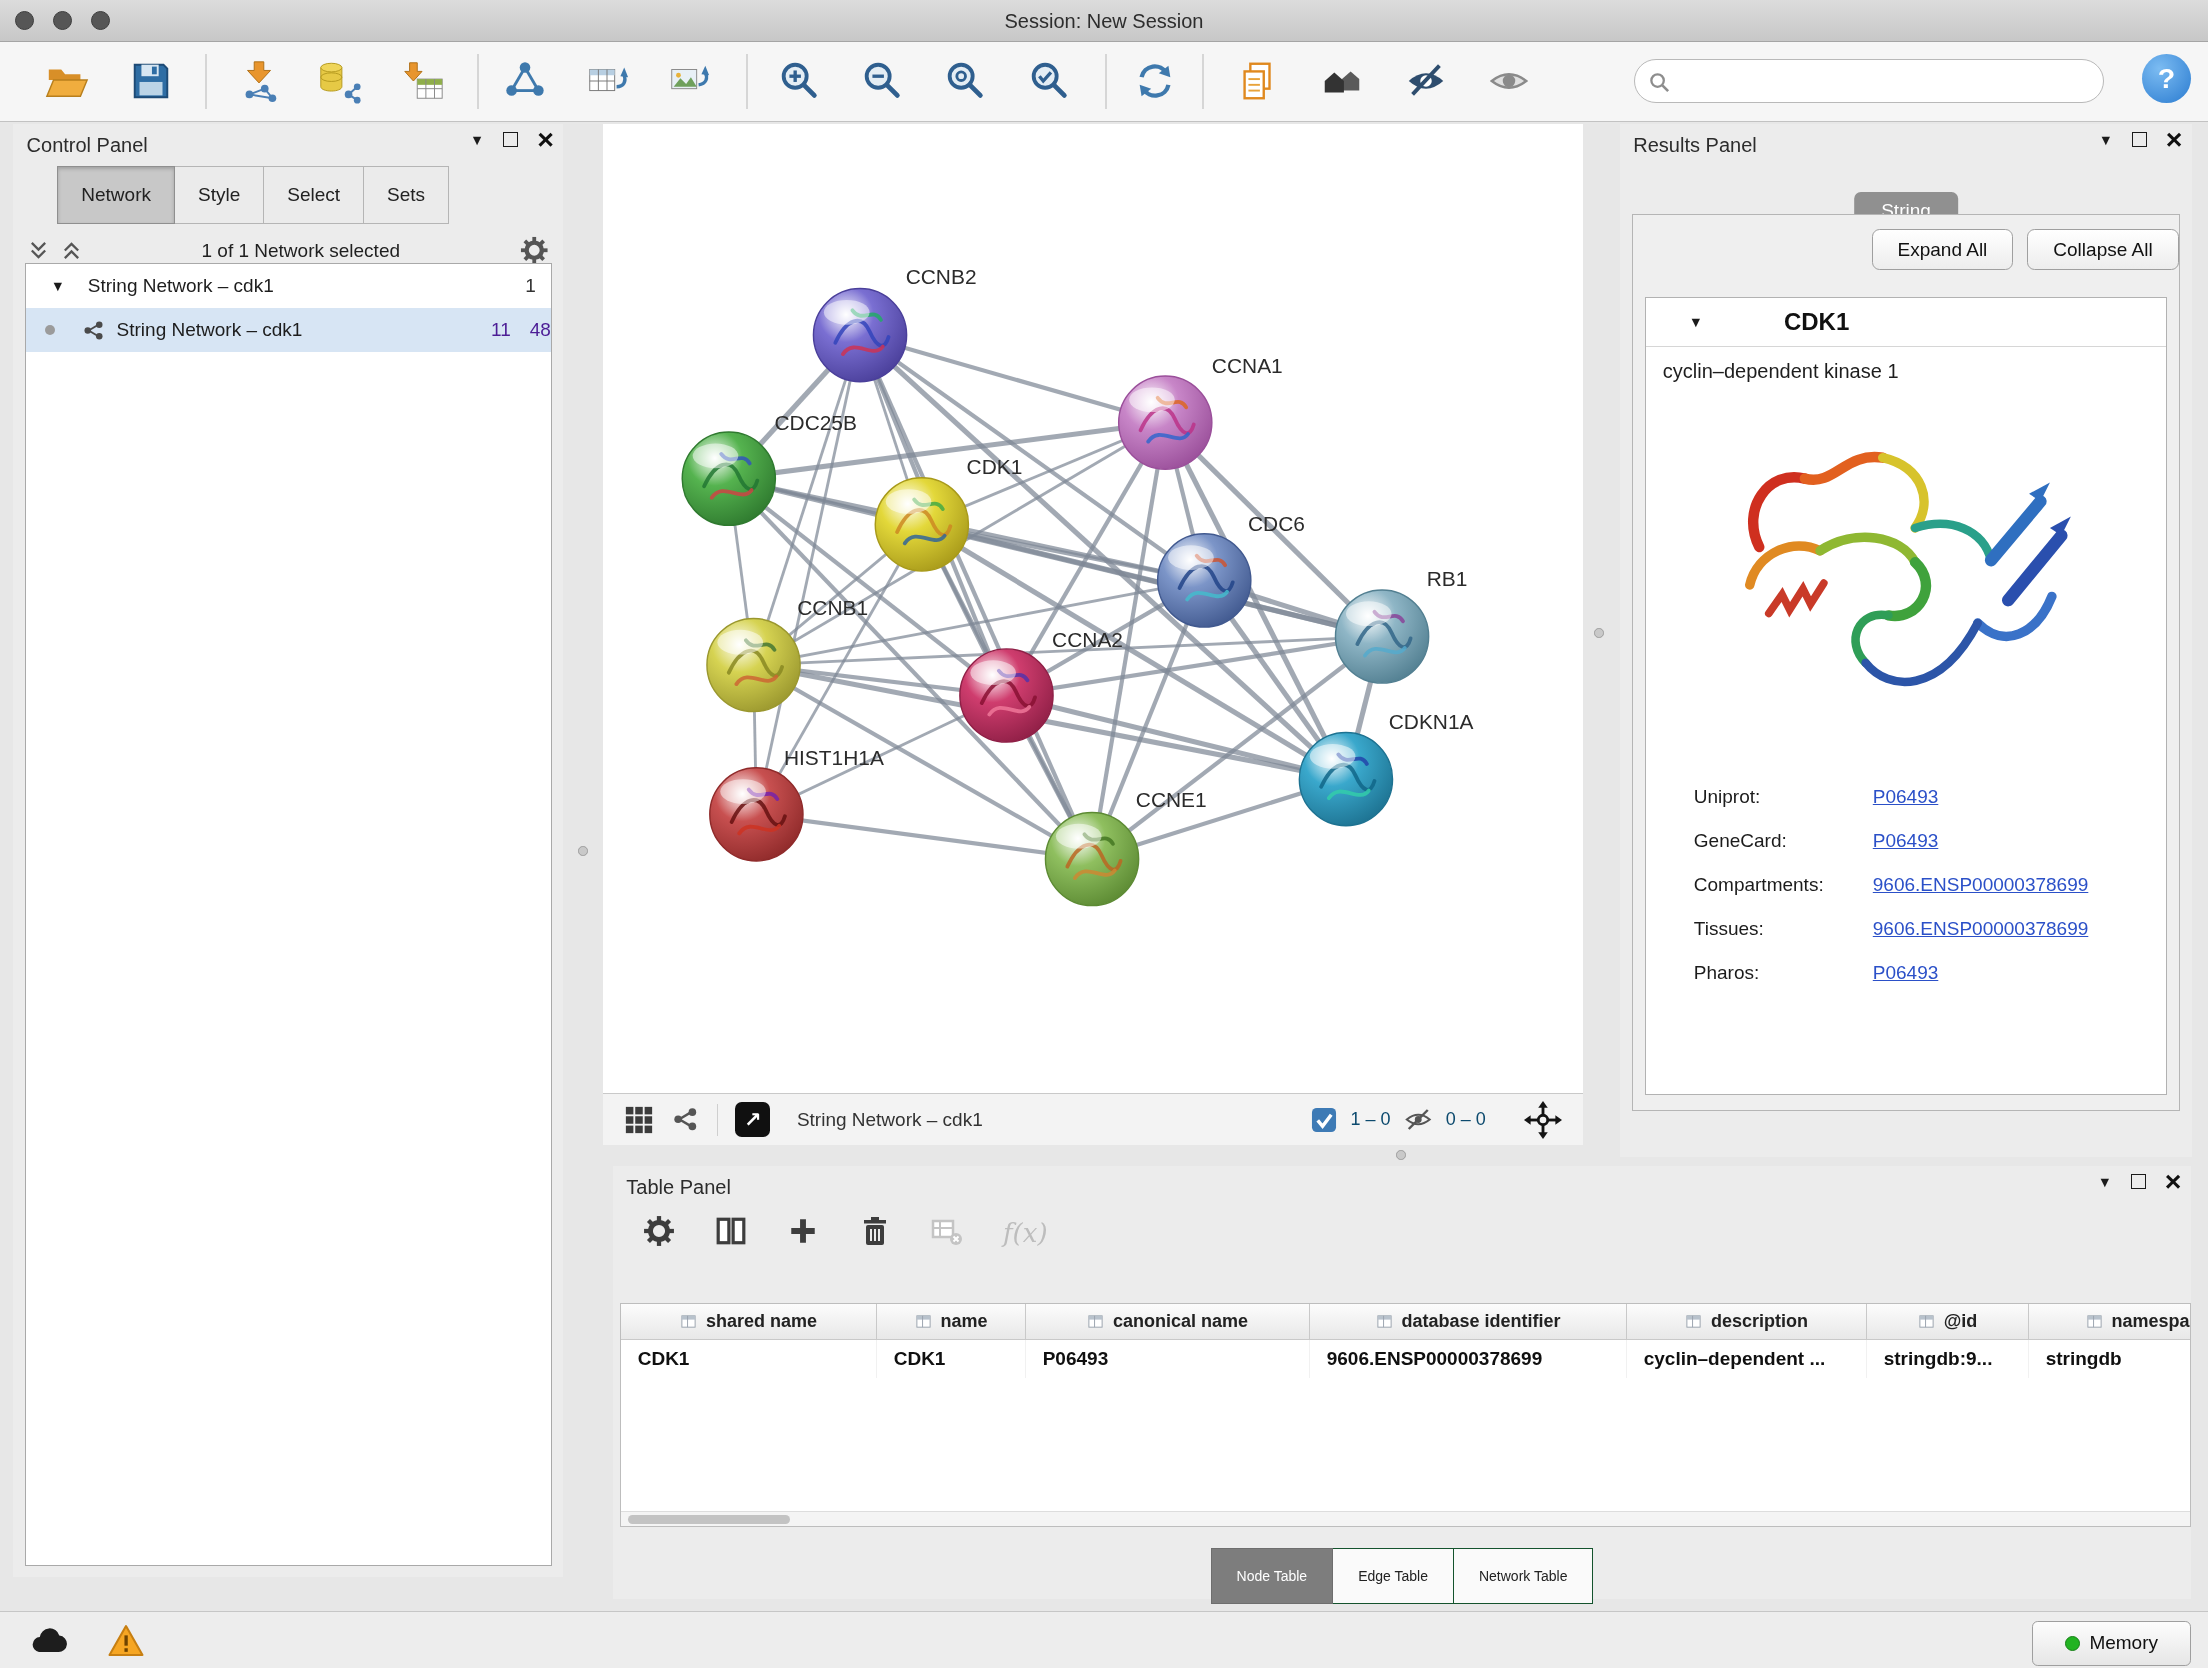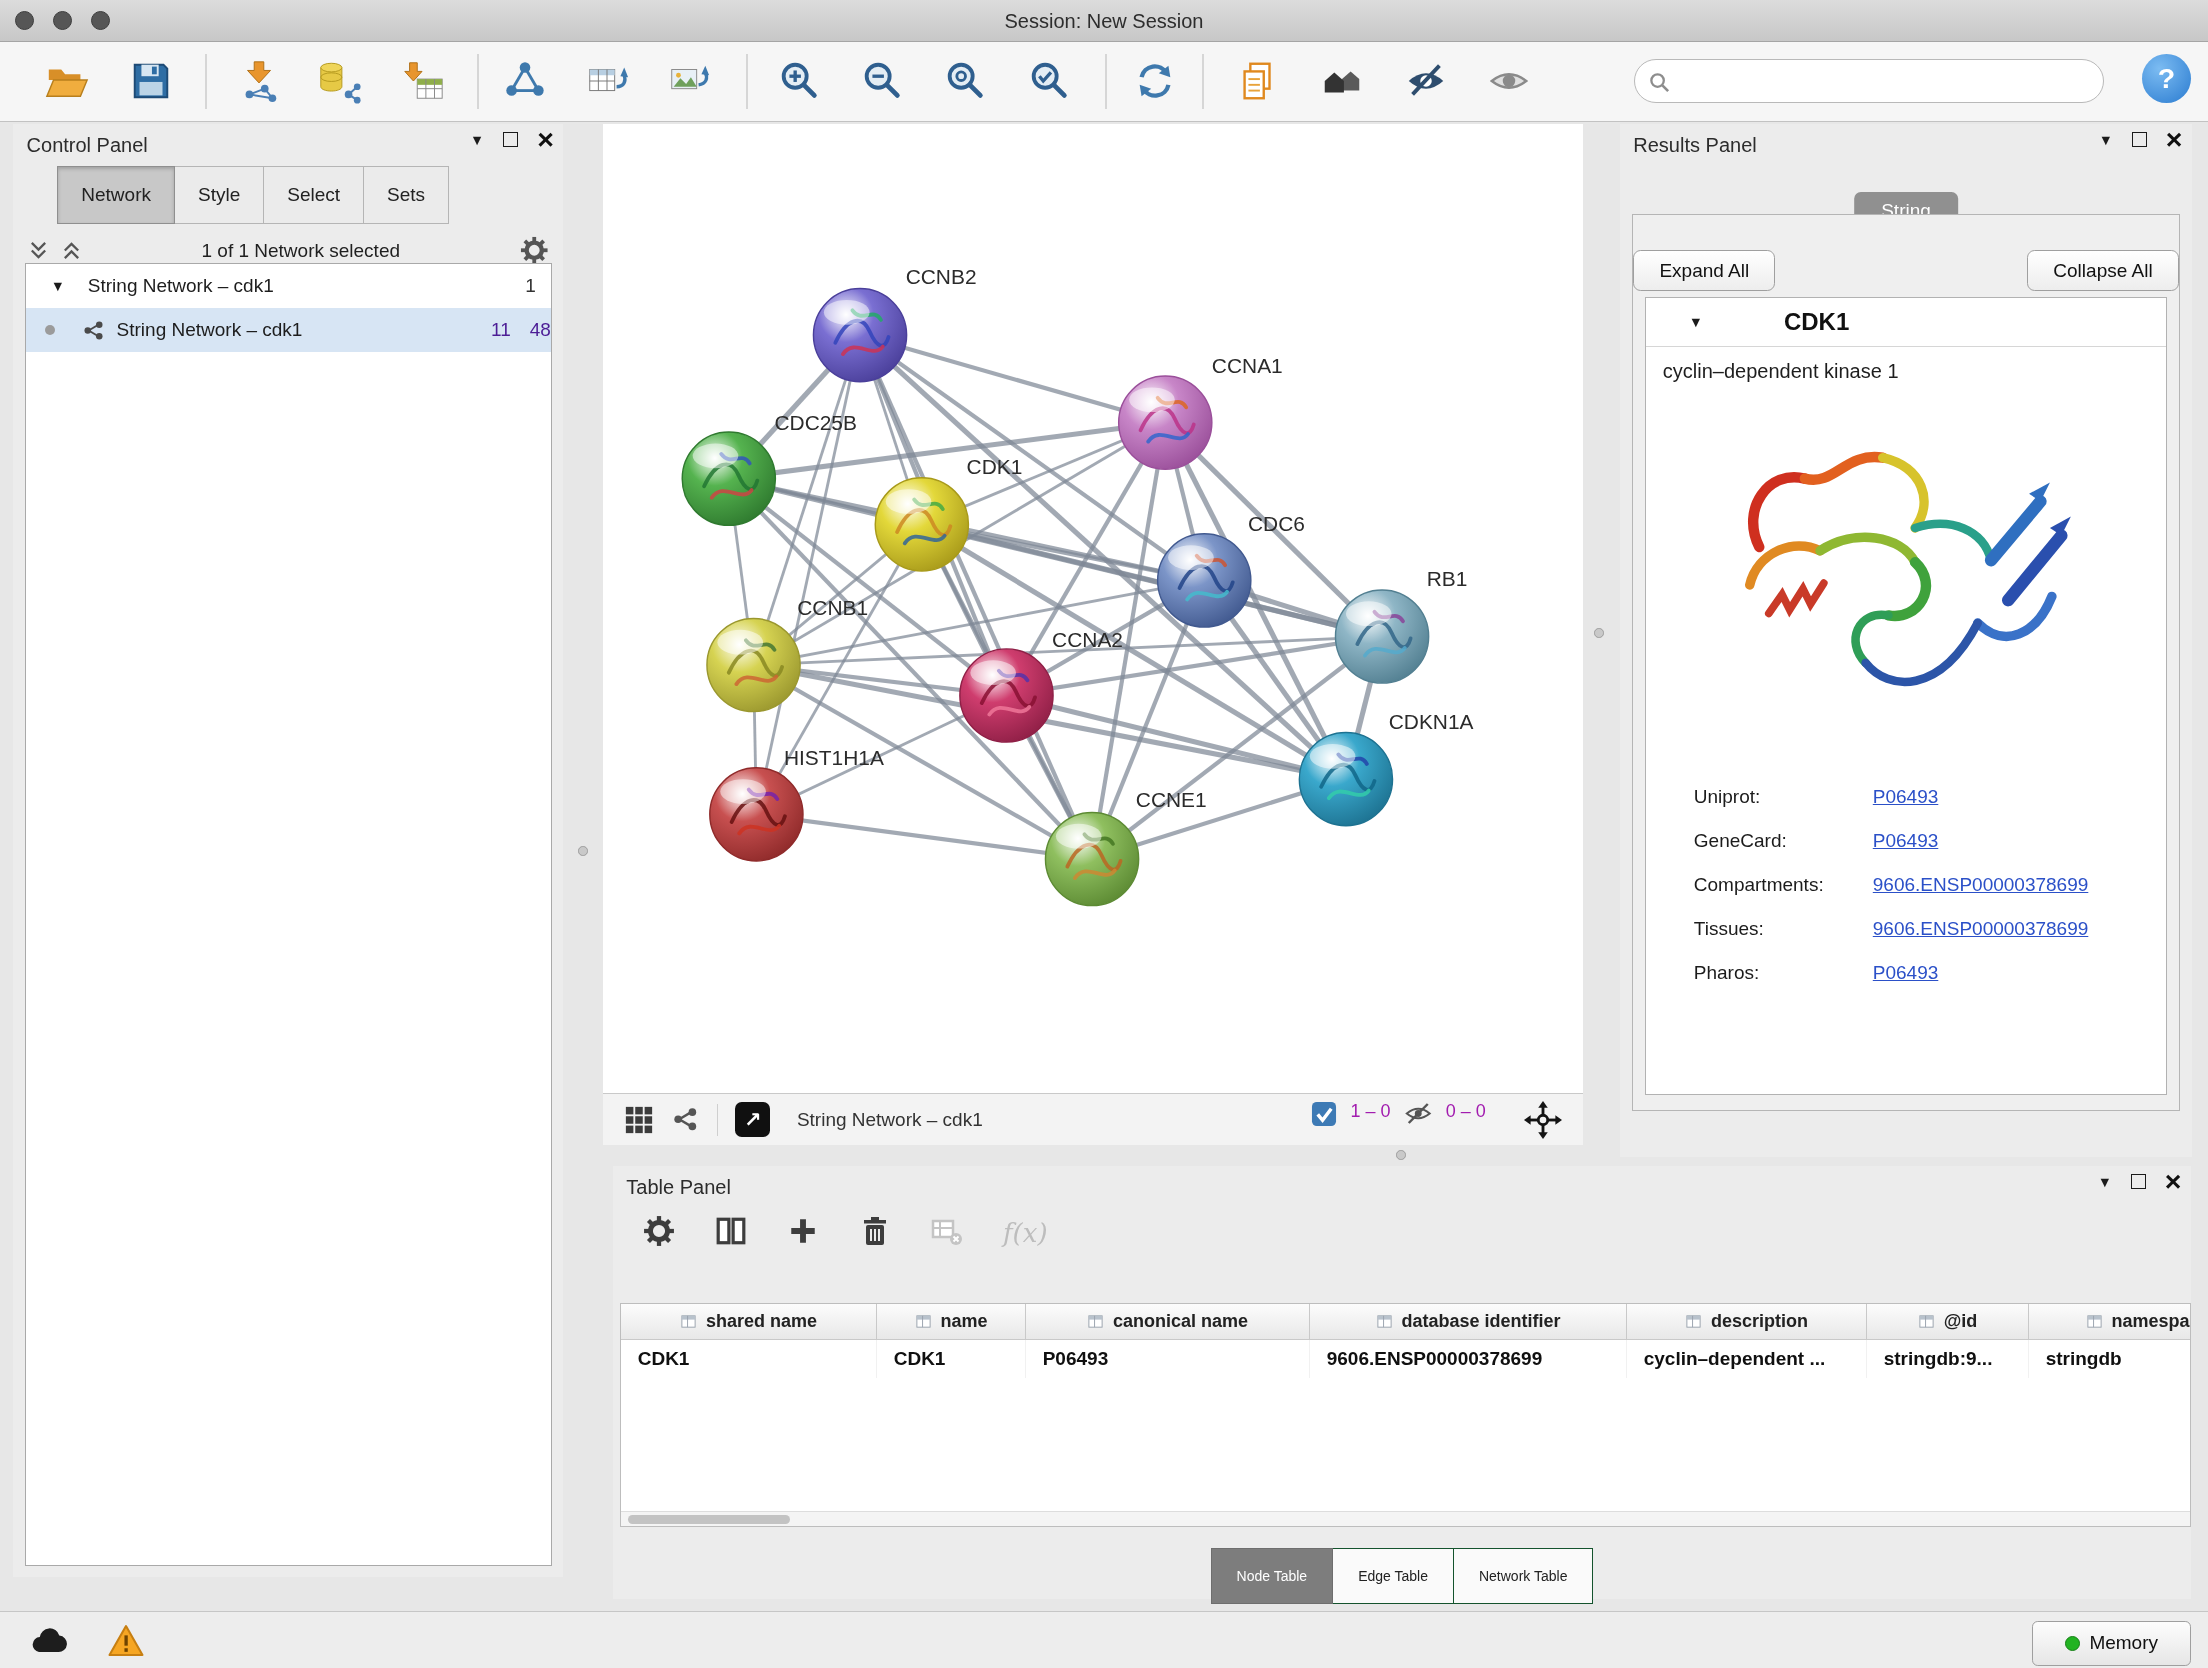--- a/index.html
+++ b/index.html
@@ -58,31 +58,31 @@
   
   .network-view { position:absolute; left:603px; top:124px; width:980px; height:1021px; background:#fff; }
   #net-svg { position:absolute; left:0; top:0; }
   .node-label { font-family:"Liberation Sans","DejaVu Sans",sans-serif; font-size:22px; fill:#2b2b2b; }
   .net-toolbar { position:absolute; left:0; right:0; bottom:0; height:52px; background:#f3f3f3;
     border-top:1px solid #c9c9c9; display:flex; align-items:center; padding:0 21px; gap:17px; }
   .nt-sep { width:1.9px; height:32px; background:#cfcfcf; }
   .birdseye { width:35px; height:35px; background:#101010; border-radius:6.7px; color:#fff;
     text-align:center; line-height:35px; font-size:21px; font-weight:bold; cursor:pointer; }
   .net-name { font-size:19px; color:#333; margin-left:9.5px; }
-  .nt-right { margin-left:auto; display:flex; gap:13.3px; color:#a21caf; font-size:18px; }
+  .nt-right { margin-left:auto; display:flex; align-items:center; gap:13.3px; color:#0c4a6e; font-size:18px; }
   .split-dot { position:absolute; width:9.5px; height:9.5px; border-radius:50%; background:#c9c9c9;
     border:1px solid #9d9d9d; cursor:pointer; }
 
   
   .results-panel { position:absolute; left:1620px; top:124px; width:572px; height:1033px; background:#ececec; }
   .string-tab { position:absolute; top:44px; left:50%; transform:translateX(-50%); background:#909090;
     color:#fff; font-size:19px; padding:7.6px 27px; border-radius:6.7px; cursor:pointer;margin-top:24px; }
   .res-box { position:absolute; left:12.4px; right:12.4px; top:90px; bottom:46px; border:1px solid #b5b5b5;
     background:#efefef; }
-  .res-btns { display:flex; justify-content:space-between; gap:14px; margin-top:35px; }
+  .res-btns { display:flex; justify-content:flex-end; gap:14px; margin-top:14px; }
   .btn { background:linear-gradient(#ffffff,#ededed); border:1px solid #9f9f9f; border-radius:7.6px;
     font-size:19px; padding:8.6px 25px; color:#111; font-family:inherit; cursor:pointer; }
   .entry-panel { position:absolute; left:11.4px; right:11.4px; top:82px; bottom:15px; background:#fff;
     border:1px solid #b2b2b2; overflow:hidden; }
   .entry-head { height:49px; border-bottom:1px solid #d6d6d6; display:flex; align-items:center; }
   .entry-head .tri { margin-left:43px; }
   .gene { font-size:24px; font-weight:bold; margin-left:81px; color:#111; }
   .entry-desc { font-size:20px; color:#1e1e1e; padding:13.3px 0 0 17px; }
   .protein-art { display:block; margin:11.4px auto 0; }
   .xl-title { font-size:21px; font-weight:bold; padding:13.3px 0 3.8px 23px; color:#101010; }

